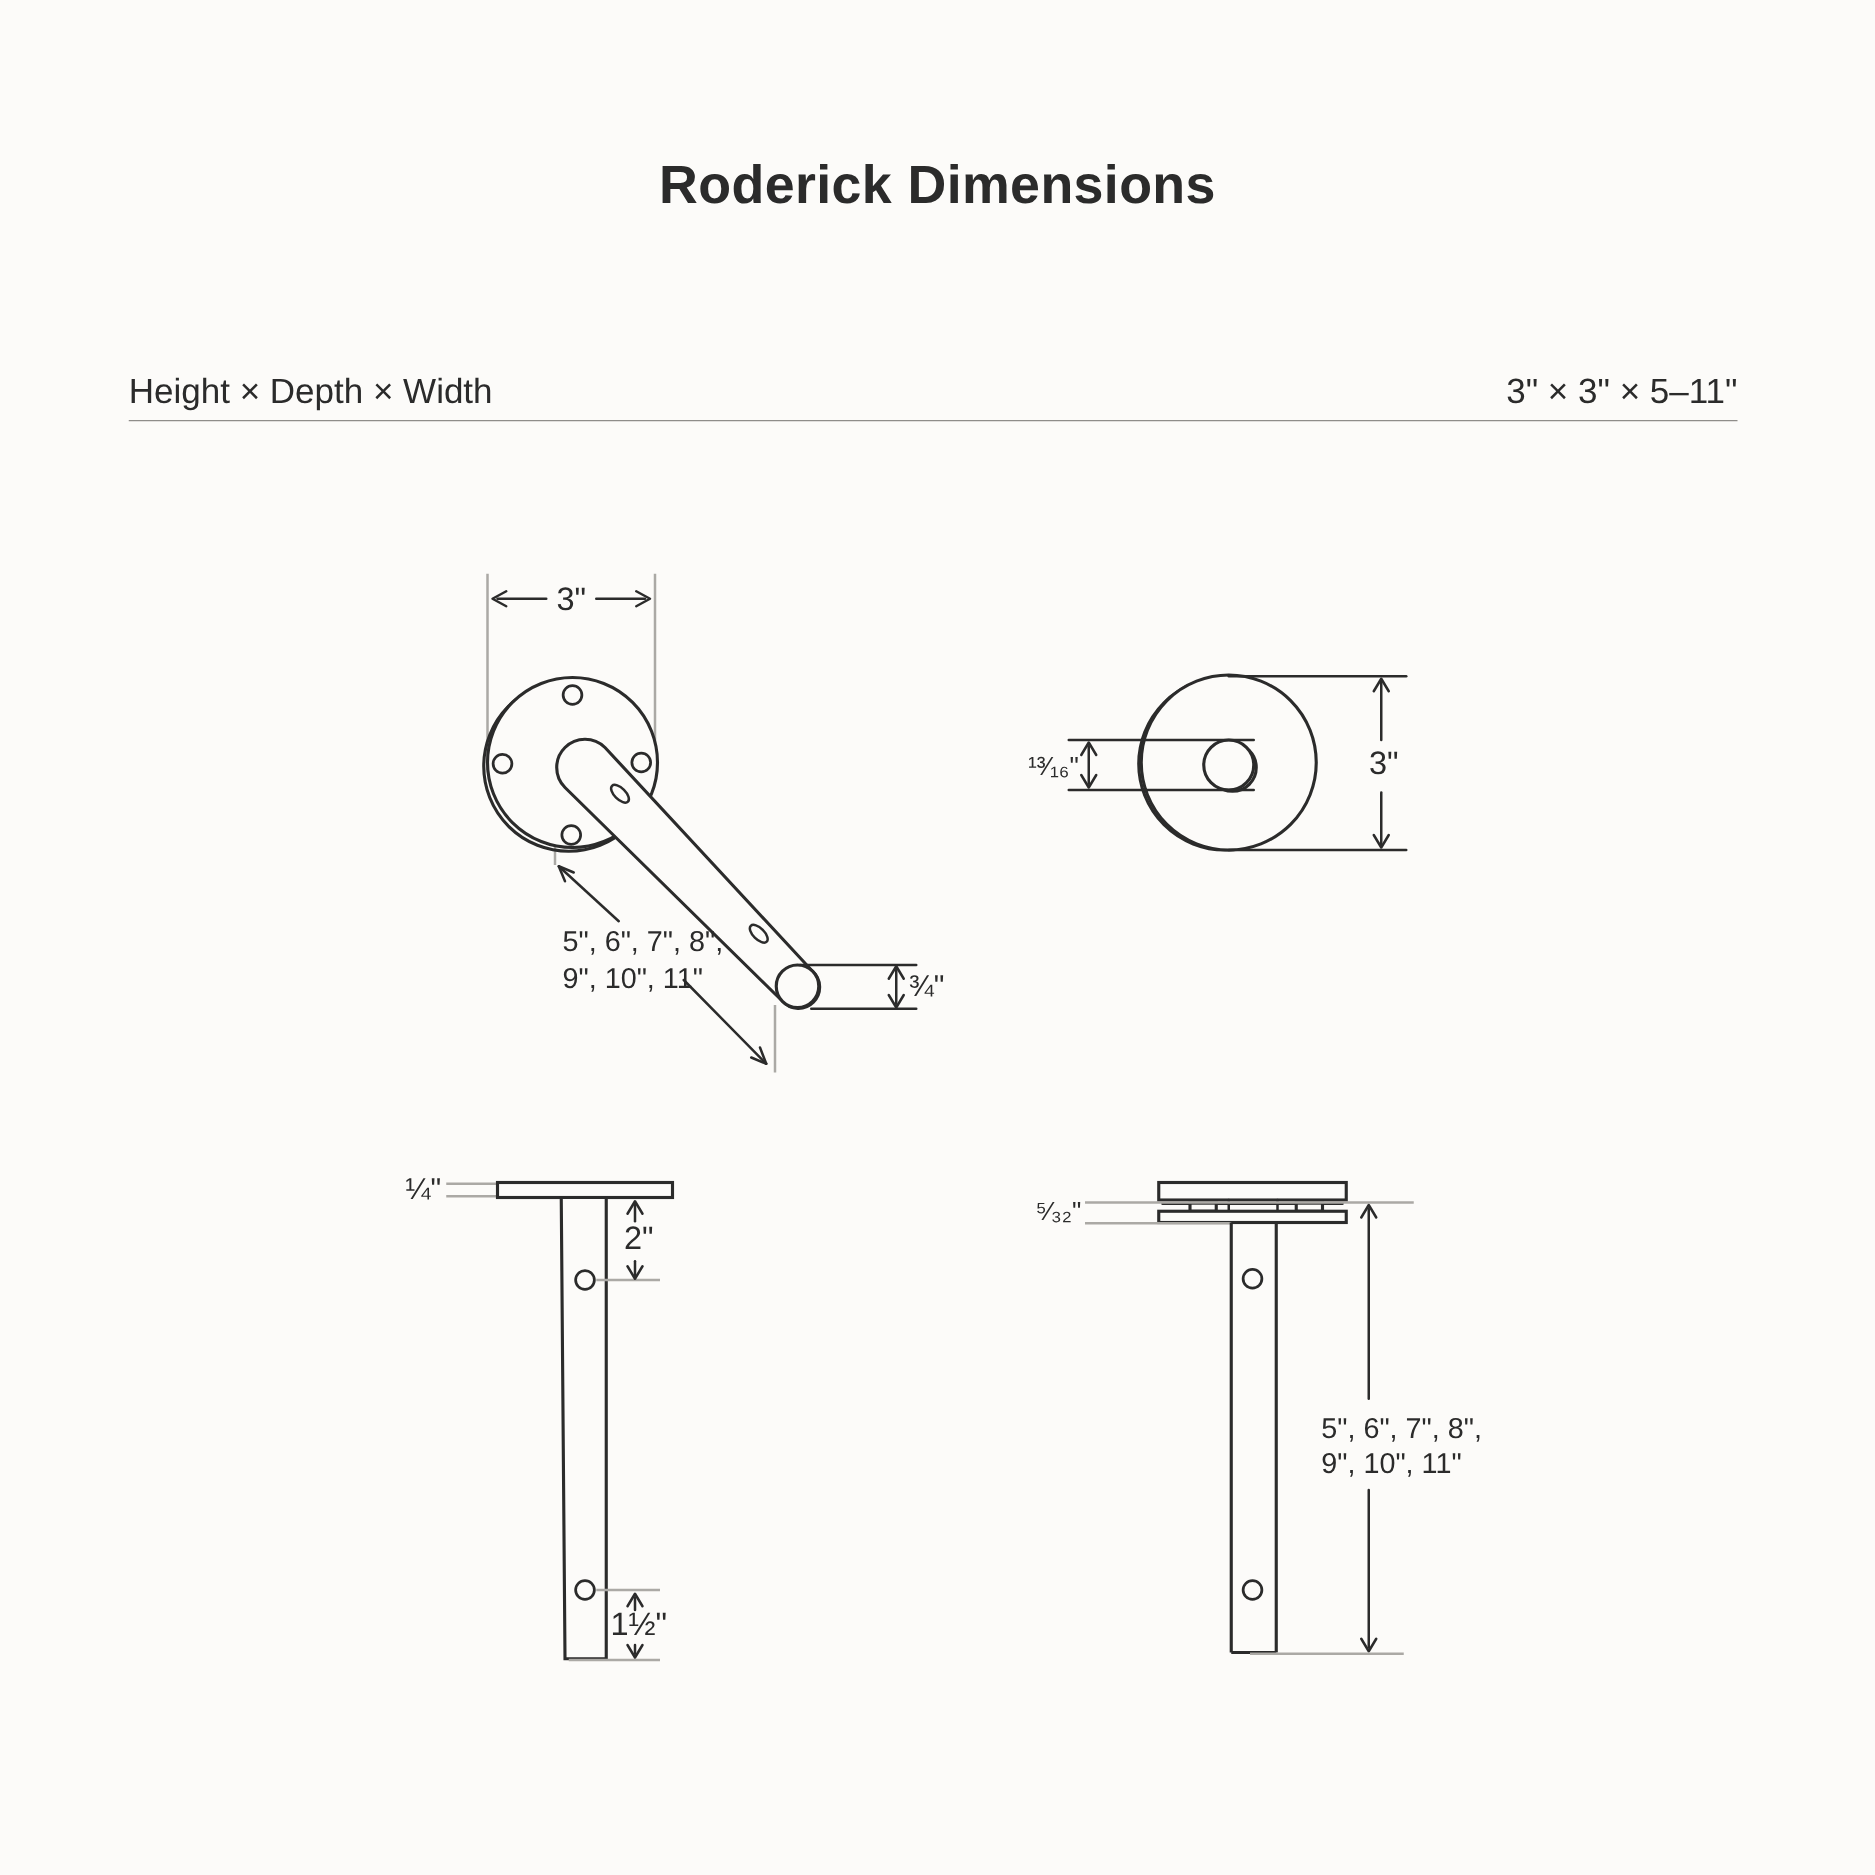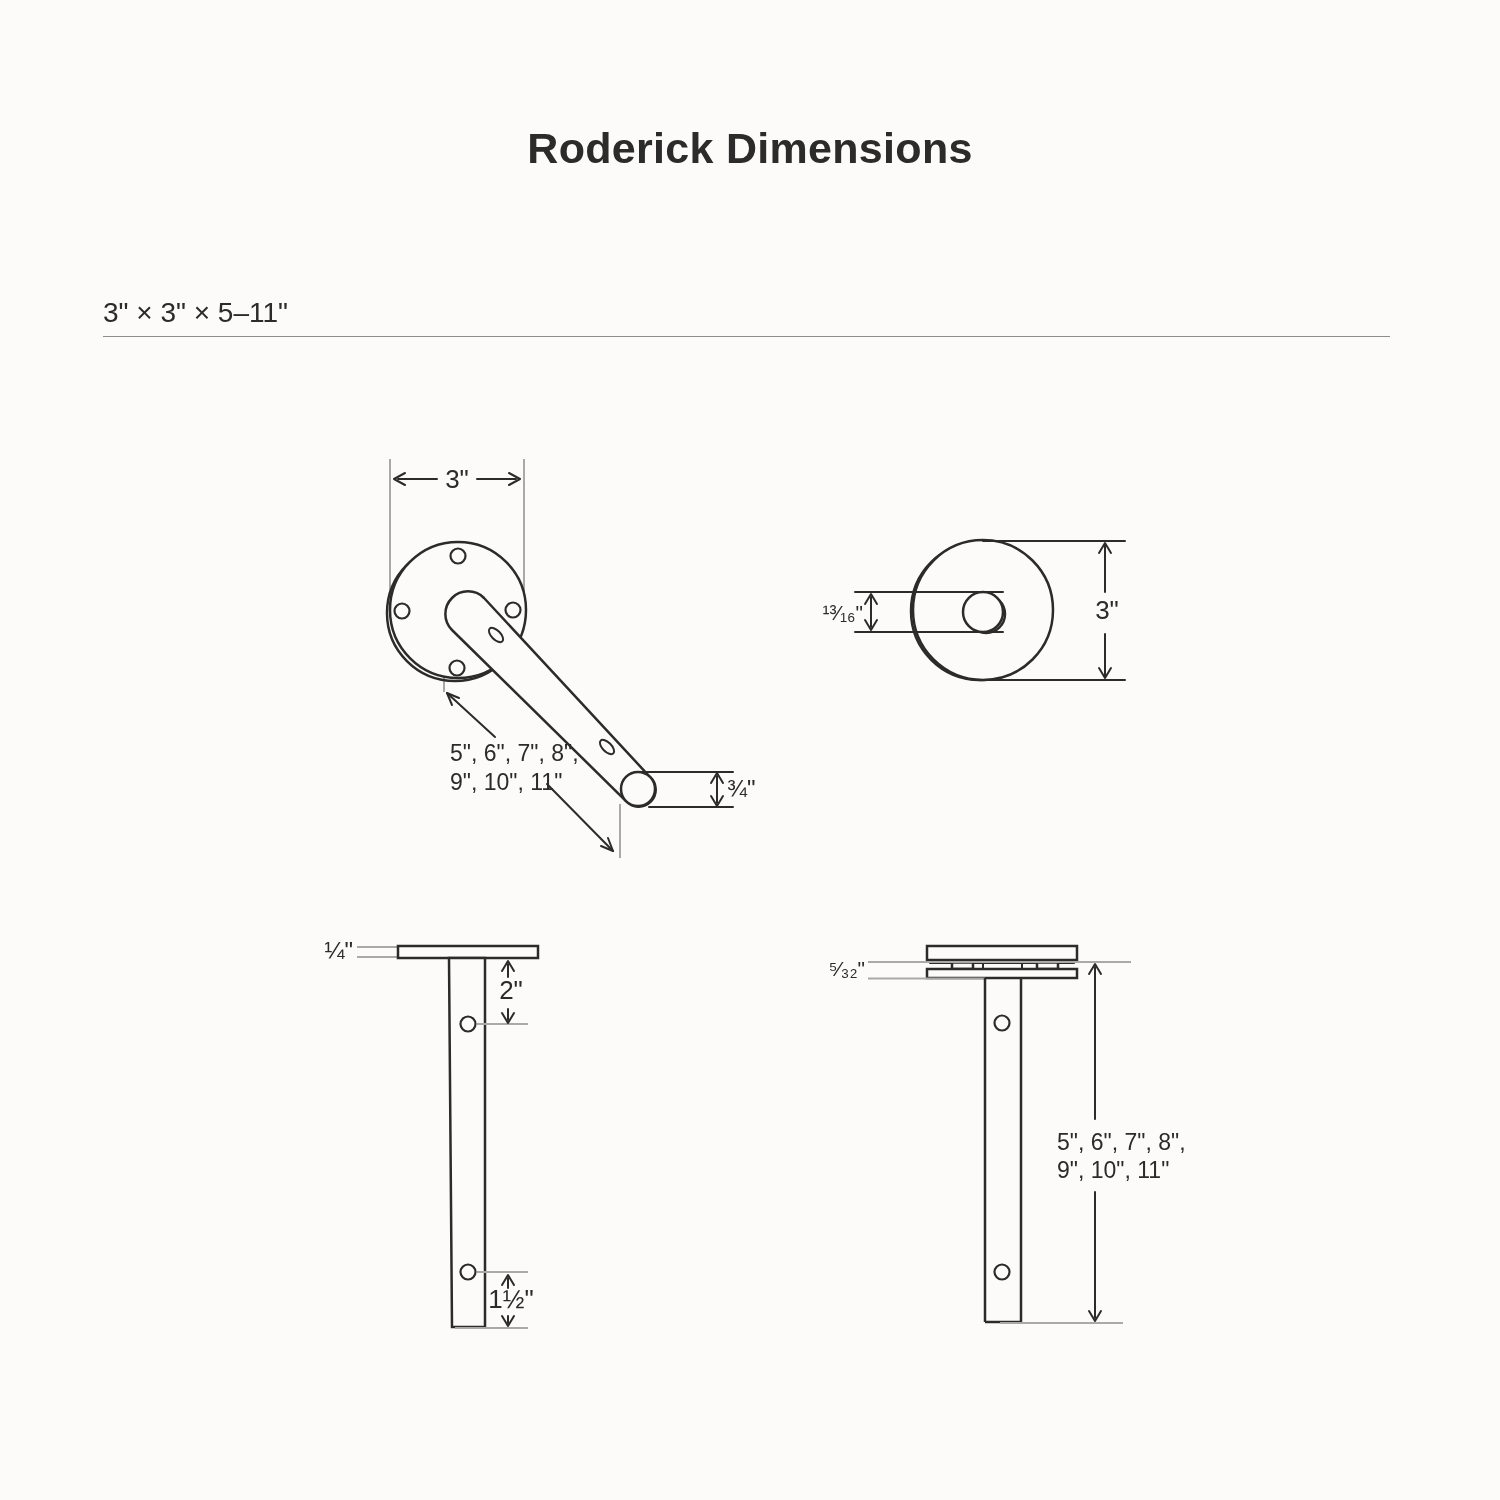--- a/index.html
+++ b/index.html
@@ -35,20 +35,21 @@
 </style>
 </head>
 <body>
 
 <div class="page">
 
   <h1 class="title">Roderick Dimensions</h1>
 
   <div class="specs">
     <div class="spec-row">
+      <span>Height × Depth × Width</span>
       <span>3" × 3" × 5–11"</span>
     </div>
     <div class="divider"></div>
   </div>
 
   <svg class="drawings" viewBox="0 0 1500 1500">
 
     <g>
 
       <path class="e" d="M390,435 V592"></path>

